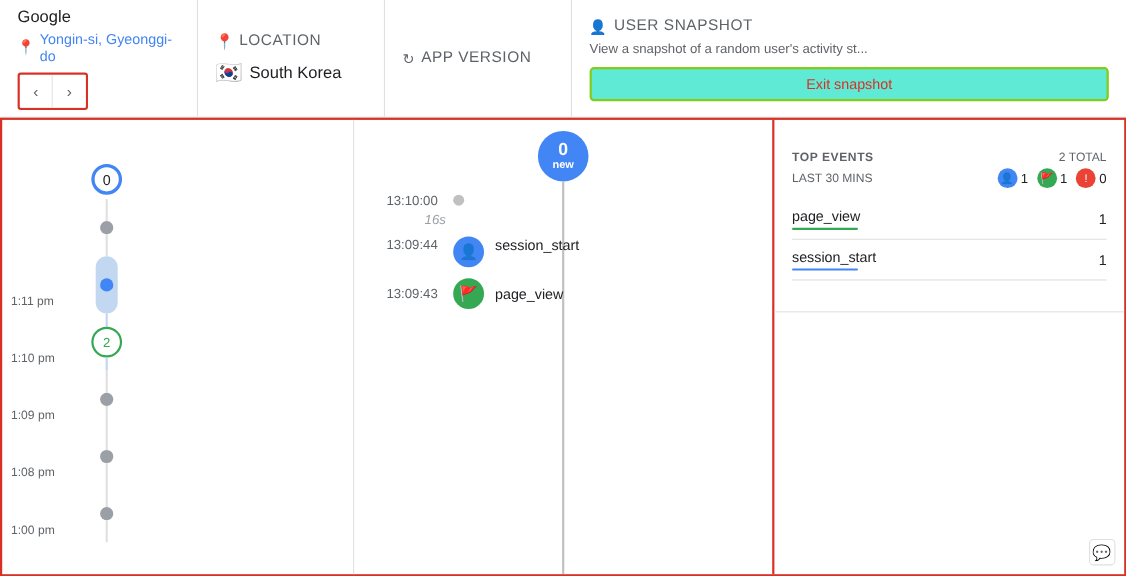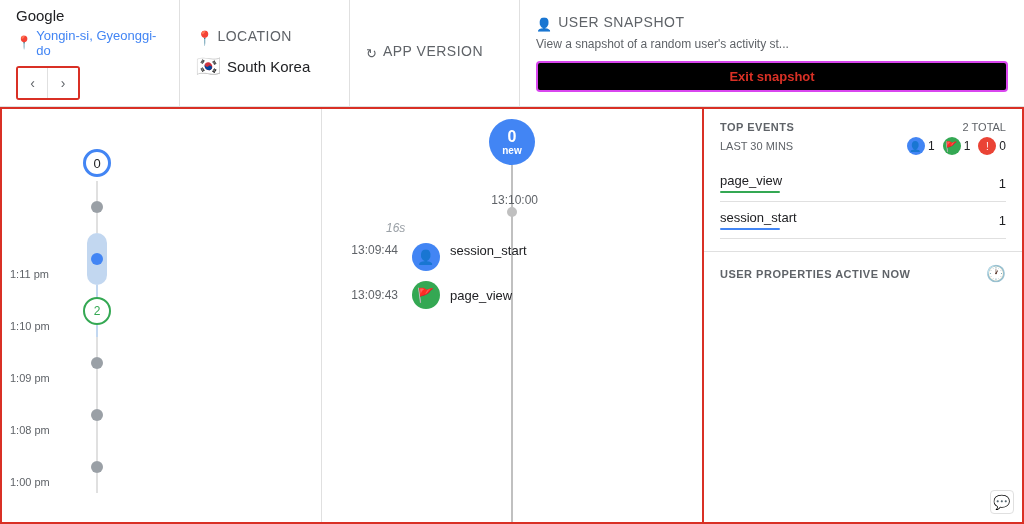--- a/index.html
+++ b/index.html
@@ -115,27 +115,27 @@
       align-items: center;
       margin-top: 6px;
     }
 
     .location-country {
       font-size: 15px;
       font-weight: 500;
     }
 
     .exit-btn {
-      border: 2px solid #d946ef;
+      border: 2px solid #84cc16;
       color: #d93025;
-      background: #000000;
+      background: #5eead4;
       border-radius: 4px;
       padding: 6px 16px;
       font-size: 13px;
-      font-weight: 700;
+      font-weight: 400;
       cursor: pointer;
       margin-top: 8px;
       display: inline-block;
     }
 
     .snapshot-desc {
       font-size: 12px;
       color: #5f6368;
       line-height: 1.4;
       margin-top: 2px;
@@ -222,21 +222,21 @@
     }
 
     .right-panel {
       flex: 0 0 320px;
       border-left: 2px solid #d93025;
       display: flex;
       flex-direction: column;
     }
 
     .top-events-section {
-      padding: 12px 16px;
+      padding: 28px 16px;
       border-bottom: 1px solid #e0e0e0;
     }
 
     .top-events-header {
       display: flex;
       justify-content: space-between;
       align-items: center;
       margin-bottom: 4px;
     }
 
@@ -560,21 +560,21 @@
   <div class="middle-panel">
     <div class="middle-timeline">
 
       <div class="new-badge">
         <span class="zero-num">0</span>
         <span style="font-size:10px;">new</span>
       </div>
 
       <div class="vertical-line"></div>
 
-      <div style="display:flex;align-items:center;width:100%;margin-top:26px;position:relative;z-index:2;flex-direction:column;">
+      <div style="display:flex;align-items:center;width:100%;margin-top:8px;position:relative;z-index:2;">
         <div class="event-time-left">13:10:00</div>
         <div style="width:10px;height:10px;border-radius:50%;background:#c0c0c0;flex-shrink:0;"></div>
         <div class="event-label-right"></div>
       </div>
 
       <div style="display:flex;align-items:center;width:100%;position:relative;z-index:2;margin-left:80px;">
         <div style="width:10px;"></div>
         <div class="duration-label" style="margin-left:4px;">16s</div>
       </div>
 
@@ -628,23 +628,19 @@
       <div class="event-row">
         <div class="event-name-with-bar">
           <span class="event-name">session_start</span>
           <div class="event-bar blue-bar"></div>
         </div>
         <span class="event-count">1</span>
       </div>
     </div>
 
     <div class="user-properties-section" style="position:relative;">
-      <div class="user-props-header">
-        <span class="user-props-title">USER PROPERTIES ACTIVE NOW</span>
-        <span class="history-icon">🕐</span>
-      </div>
       <div class="bottom-icon">
         <span>💬</span>
       </div>
     </div>
   </div>
 
 </div>
 
 </body></html>

